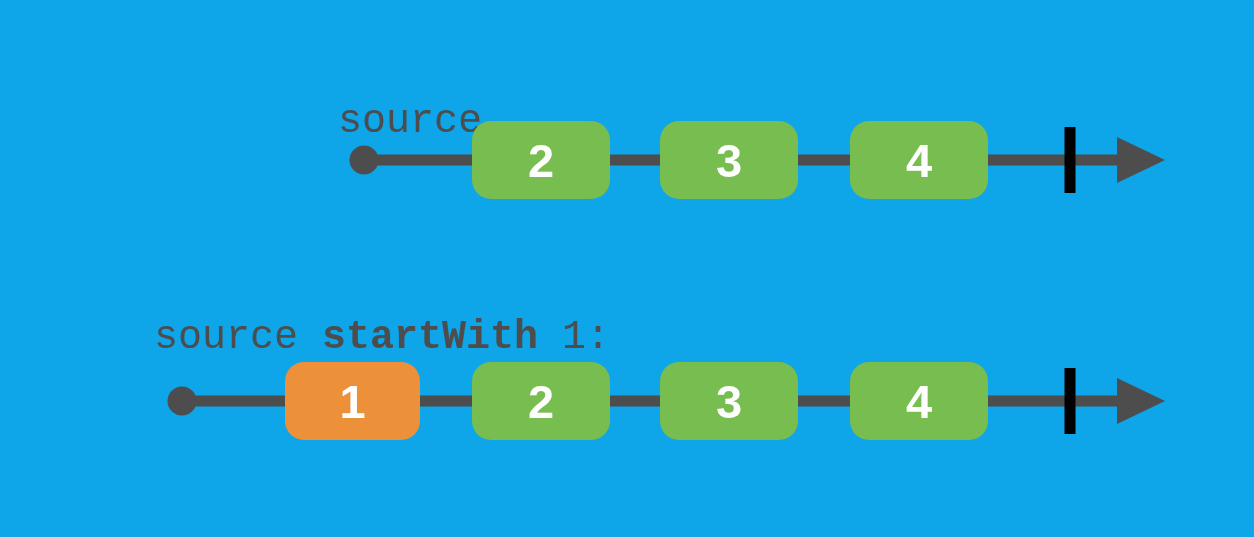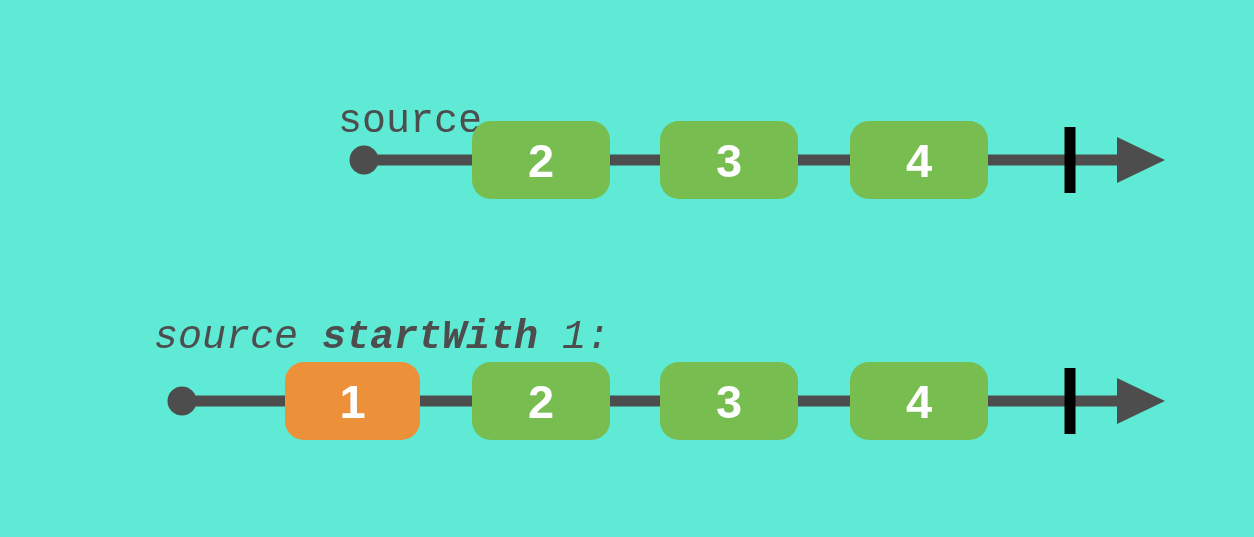--- a/index.html
+++ b/index.html
@@ -7,21 +7,21 @@
     padding: 0;
     background: #ffffff;
   }
   body {
     font-family: "Liberation Sans", sans-serif;
   }
   #canvas {
     position: relative;
     width: 1254px;
     height: 537px;
-    background: #5eead4;
+    background: #0ea5e9;
     overflow: hidden;
   }
 
   
   .diagram-label {
     position: absolute;
     font-family: "Liberation Mono", "DejaVu Sans Mono", monospace;
     font-size: 40px;
     line-height: 44px;
     color: #4d4d4d;
@@ -128,21 +128,21 @@
 
     <div class="marble" style="left:850px; width:138px; background:#77bd4f;">
       <span class="marble-value">4</span>
     </div>
 
     <div class="complete-bar" style="left:1070px;"></div>
 
     <div class="arrow-head" style="left:1117px;"></div>
   </div>
 
-  <div class="diagram-label" style="left:58px; top:272px;font-style:italic;">
+  <div class="diagram-label" style="left:58px; top:272px;">
     <span>source </span><span class="op">startWith</span><span> 1:</span>
   </div>
 
   <div class="marble-row" style="top:341px;">
 
     <div class="timeline-line" style="left:182px; width:935px;"></div>
 
     <div class="start-dot" style="left:182px;"></div>
 
     <div class="marble" style="left:285px; width:135px; background:#ec9039;">

